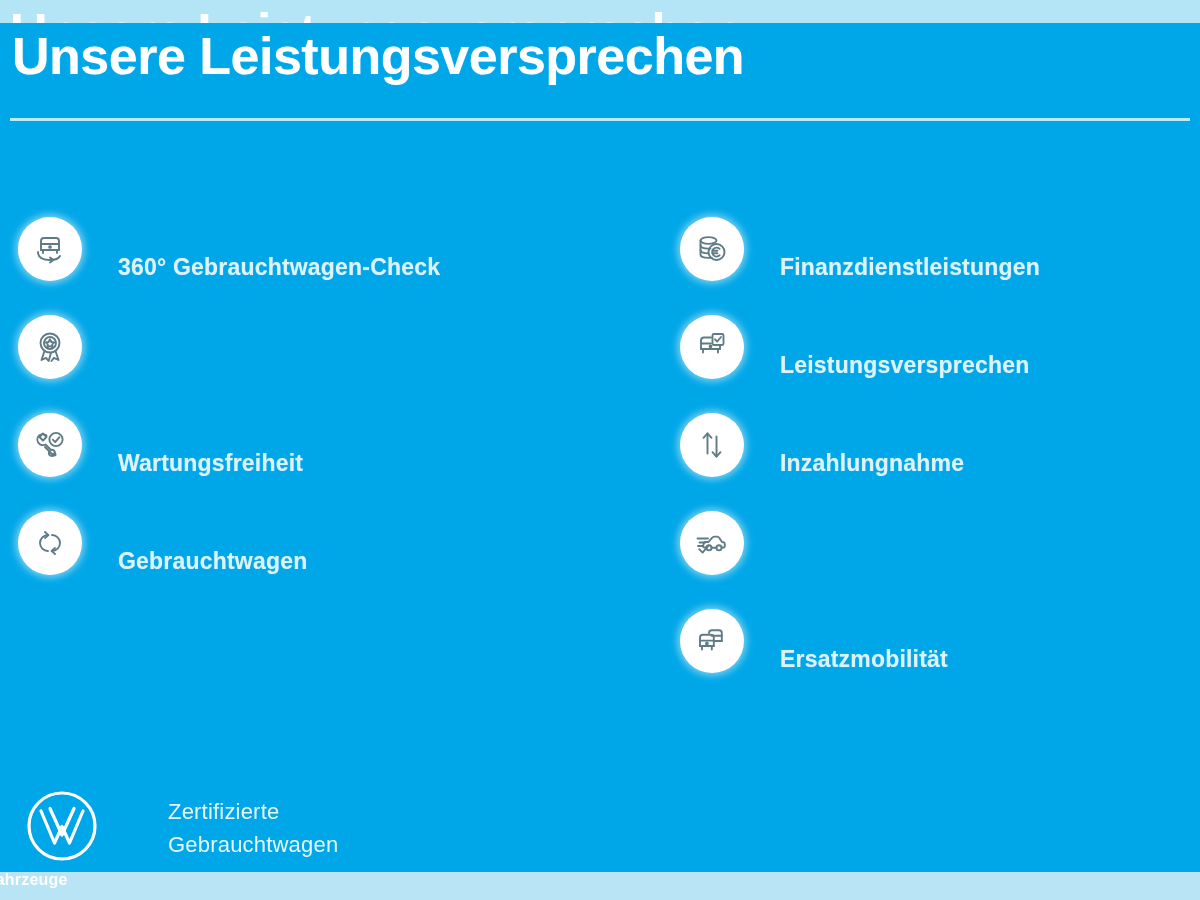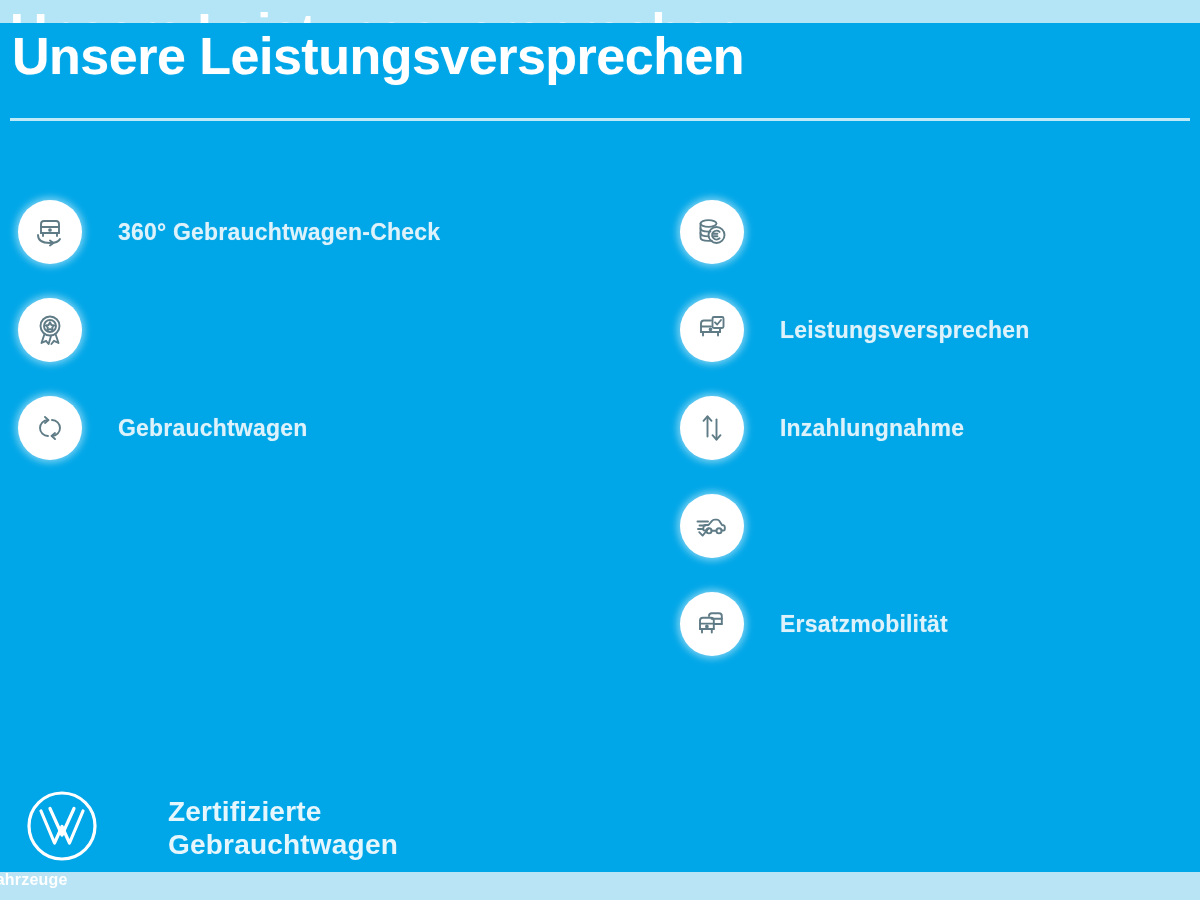--- a/index.html
+++ b/index.html
@@ -48,21 +48,21 @@
     background:#bdeaf6;
   }
 
   
   .grid{position:absolute;left:0;top:160px;width:1200px;}
   .col{position:absolute;top:0;}
   .col-left{left:18px;width:600px;}
   .col-right{left:680px;width:500px;}
 
   .item{
-    position:relative;height:98px;display:flex;align-items:center;
+    position:relative;height:98px;display:flex;align-items:flex-end;
   }
   .ic{
     width:64px;height:64px;border-radius:50%;
     background:#ffffff;flex:0 0 64px;
     display:flex;align-items:center;justify-content:center;
     box-shadow:0 0 7px 3px rgba(255,255,255,.45);
   }
   .ic svg{display:block;}
   .ic svg *{stroke:#5f7b86;}
   .lbl{
@@ -72,21 +72,21 @@
     text-shadow:0 0 1px rgba(221,242,251,.5);
   }
 
   
   .footer{position:absolute;left:0;top:740px;width:1200px;height:120px;}
   .vw{
     position:absolute;left:24px;top:25px;width:76px;height:76px;
   }
   .footer-text{
     position:absolute;left:168px;top:32px;
-    font-size:28px;font-weight:bold;color:#e6f6fd;
+    font-size:22px;font-weight:normal;color:#e6f6fd;
     line-height:33px;letter-spacing:.2px;
   }
 </style>
 </head>
 <body>
 
 <div id="stage">
 
   <div class="panel">
 
@@ -119,20 +119,33 @@
               <circle cx="20" cy="16" r="9.5"></circle>
               <circle cx="20" cy="16" r="6"></circle>
               <path d="M20 12.3 L21.4 15 L24.3 15.4 L22.2 17.4 L22.7 20.3 L20 19 L17.3 20.3 L17.8 17.4 L15.7 15.4 L18.6 15 Z"></path>
               <path d="M14.5 24 L11.5 33 L16 30.8 L18.6 34 L21 26"></path>
               <path d="M25.5 24 L28.5 33 L24 30.8 L21.4 34"></path>
             </svg>
           </div>
         </div>
 
 
+        <div class="item">
+          <div class="ic">
+            <svg width="40" height="40" viewBox="0 0 40 40" fill="none" stroke-width="1.9" stroke-linecap="round" stroke-linejoin="round">
+              <path d="M16.5 10.5 A5.5 5.5 0 1 0 15.5 19.5 L21 25 A3 3 0 0 1 24 30 A3 3 0 0 1 19 27"></path>
+              <path d="M9.5 12 L13 15.5 L16.5 12 L13 8.5 Z"></path>
+              <circle cx="26" cy="14.5" r="6.6"></circle>
+              <path d="M22.8 14.7 L25.2 17.1 L29.4 12.2"></path>
+              <path d="M15 22 L22.5 29.5"></path>
+              <circle cx="24.5" cy="29.5" r="1.1" fill="#5f7b86"></circle>
+            </svg>
+          </div>
+          <div class="lbl">Wartungsfreiheit</div>
+        </div>
 
         <div class="item">
           <div class="ic">
             <svg width="40" height="40" viewBox="0 0 40 40" fill="none" stroke-width="1.9" stroke-linecap="round" stroke-linejoin="round">
               <path d="M18 12 A7.5 7.5 0 1 0 18 28"></path>
               <path d="M15 9 L18.5 12.1 L15 15"></path>
               <path d="M22 28 A7.5 7.5 0 1 0 22 12"></path>
               <path d="M25 31 L21.5 27.9 L25 25"></path>
             </svg>
           </div>
@@ -149,20 +162,21 @@
               <ellipse cx="16.5" cy="11.5" rx="8" ry="3.4"></ellipse>
               <path d="M8.5 11.5 L8.5 25.5 Q8.5 28.9 16.5 28.9 Q18.3 28.9 19.8 28.6"></path>
               <path d="M8.5 16.2 Q8.5 19.6 16.5 19.6 Q17.5 19.6 18.4 19.5"></path>
               <path d="M8.5 21 Q8.5 24.4 16.5 24.4"></path>
               <circle cx="24.5" cy="23" r="8"></circle>
               <path d="M27.6 19.9 A4.4 4.4 0 1 0 27.6 26.3"></path>
               <path d="M20.6 21.8 L25.4 21.8"></path>
               <path d="M20.6 24.3 L25.4 24.3"></path>
             </svg>
           </div>
+          <div class="lbl">Finanzdienstleistungen</div>
         </div>
 
         <div class="item">
           <div class="ic">
             <svg width="40" height="40" viewBox="0 0 40 40" fill="none" stroke-width="1.9" stroke-linecap="round" stroke-linejoin="round">
               <path d="M9 22 L9 13.5 Q9 10.5 12 10.5 L19 10.5"></path>
               <path d="M28 18 L28 22"></path>
               <path d="M9 16.5 L19 16.5"></path>
               <path d="M9 22 L28 22"></path>
               <path d="M11 22 L11 25.5"></path>

